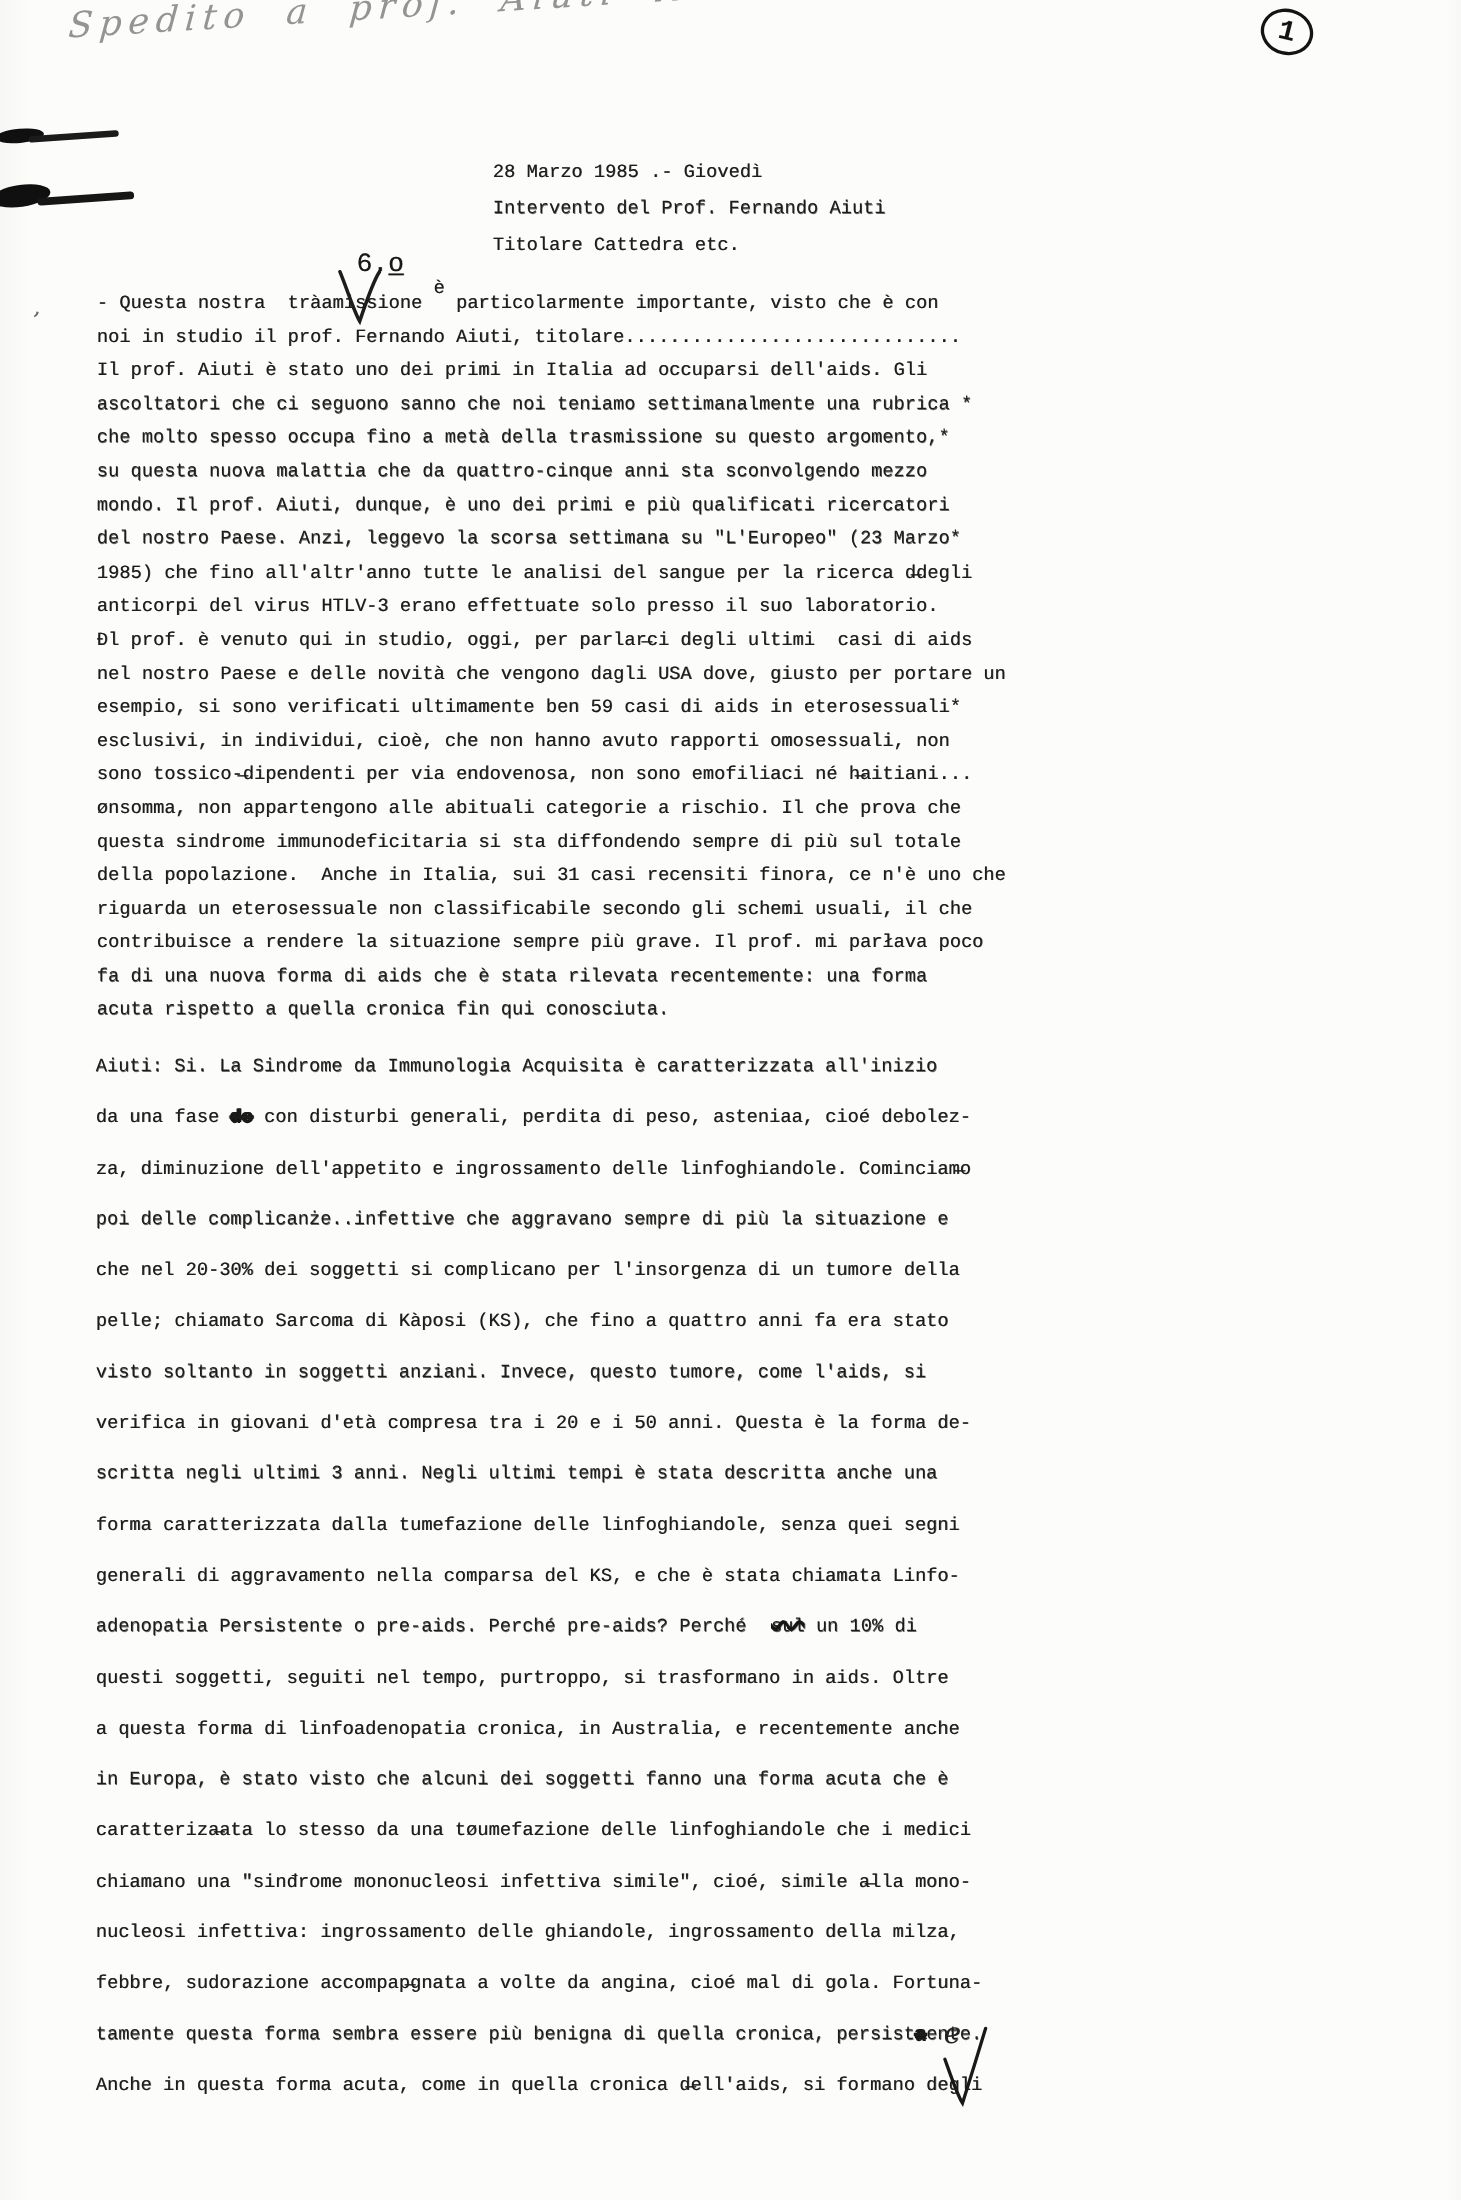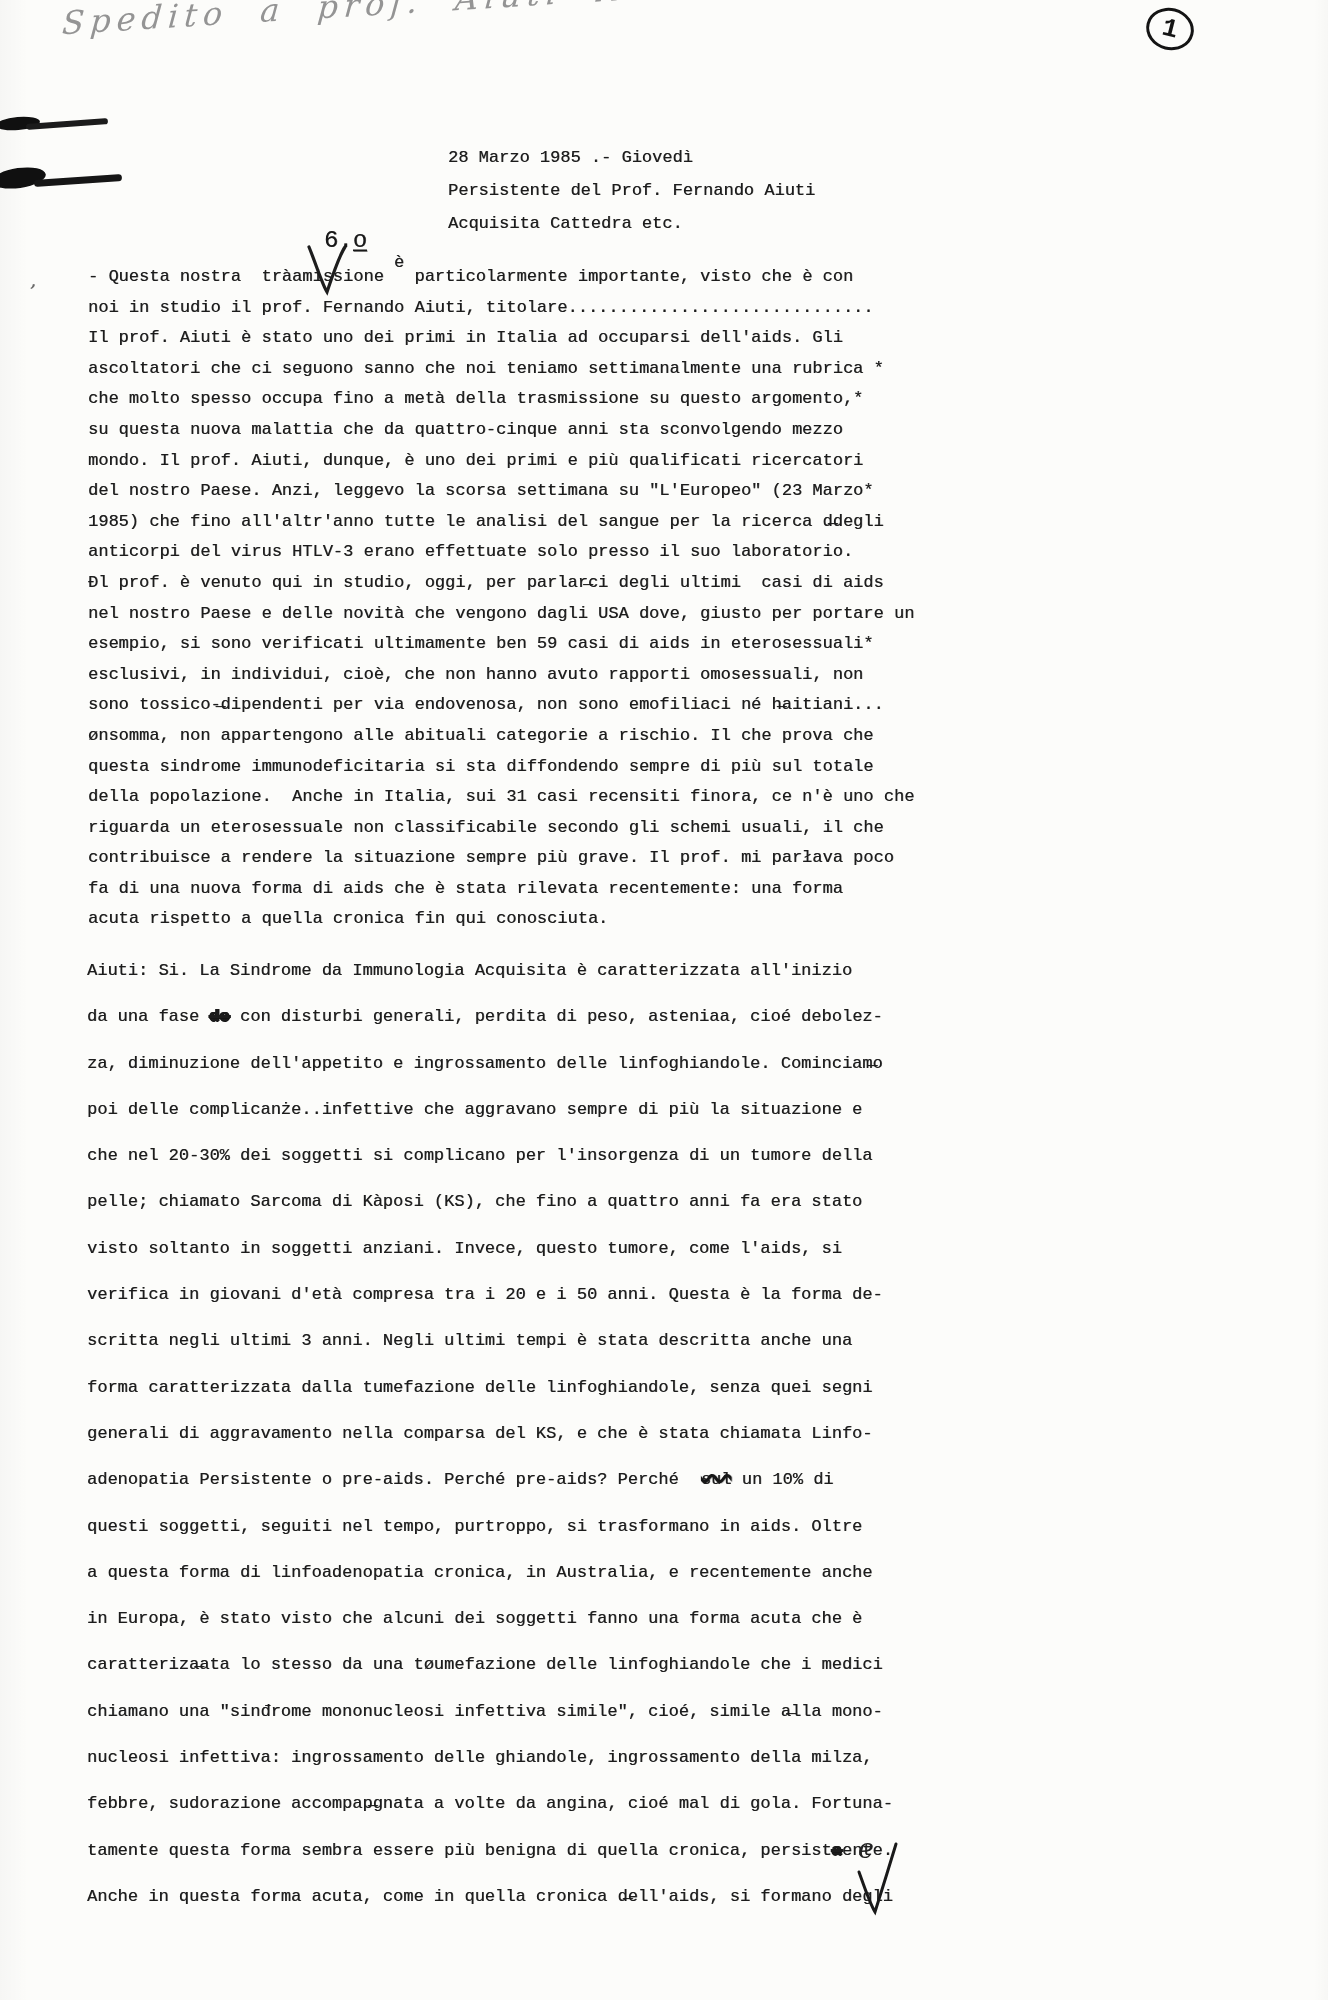--- a/index.html
+++ b/index.html
@@ -95,21 +95,21 @@
   <div class="page-number">
     <span>1</span>
   </div>
 
   <div class="smear smear1-blob"></div>
   <div class="smear smear1-tail"></div>
   <div class="smear smear2-blob"></div>
   <div class="smear smear2-tail"></div>
   <div class="stray-tick">’</div>
 
-  <div class="typed header-block"><div class="line">28 Marzo 1985 .- Giovedì</div><div class="line">Persistente del Prof. Fernando Aiuti</div><div class="line">Acquisita Cattedra etc.</div></div>
+  <div class="typed header-block"><div class="line">28 Marzo 1985 .- Giovedì</div><div class="line">Intervento del Prof. Fernando Aiuti</div><div class="line">Titolare Cattedra etc.</div></div>
 
   <div class="typed intro-block"><div class="line"><span>- Questa nostra  tràamissione </span><span class="raise">è</span><span> particolarmente importante, visto che è con</span></div><div class="line">noi in studio il prof. Fernando Aiuti, titolare..............................</div><div class="line">Il prof. Aiuti è stato uno dei primi in Italia ad occuparsi dell'aids. Gli</div><div class="line">ascoltatori che ci seguono sanno che noi teniamo settimanalmente una rubrica *</div><div class="line">che molto spesso occupa fino a metà della trasmissione su questo argomento,*</div><div class="line">su questa nuova malattia che da quattro-cinque anni sta sconvolgendo mezzo</div><div class="line">mondo. Il prof. Aiuti, dunque, è uno dei primi e più qualificati ricercatori</div><div class="line">del nostro Paese. Anzi, leggevo la scorsa settimana su "L'Europeo" (23 Marzo*</div><div class="line">1985) che fino all'altr'anno tutte le analisi del sangue per la ricerca d̶degli</div><div class="line">anticorpi del virus HTLV-3 erano effettuate solo presso il suo laboratorio.</div><div class="line">Ðl prof. è venuto qui in studio, oggi, per parlar̶ci degli ultimi  casi di aids</div><div class="line">nel nostro Paese e delle novità che vengono dagli USA dove, giusto per portare un</div><div class="line">esempio, si sono verificati ultimamente ben 59 casi di aids in eterosessuali*</div><div class="line">esclusivi, in individui, cioè, che non hanno avuto rapporti omosessuali, non</div><div class="line">sono tossico-̶dipendenti per via endovenosa, non sono emofiliaci né h̶aitiani...</div><div class="line">ønsomma, non appartengono alle abituali categorie a rischio. Il che prova che</div><div class="line">questa sindrome immunodeficitaria si sta diffondendo sempre di più sul totale</div><div class="line">della popolazione.  Anche in Italia, sui 31 casi recensiti finora, ce n'è uno che</div><div class="line">riguarda un eterosessuale non classificabile secondo gli schemi usuali, il che</div><div class="line">contribuisce a rendere la situazione sempre più grave. Il prof. mi parłava poco</div><div class="line">fa di una nuova forma di aids che è stata rilevata recentemente: una forma</div><div class="line">acuta rispetto a quella cronica fin qui conosciuta.</div></div>
 
   <div class="typed aiuti-block"><div class="line">Aiuti: Si. La Sindrome da Immunologia Acquisita è caratterizzata all'inizio</div><div class="line"><span>da una fase </span><span class="blot">de</span><span> con disturbi generali, perdita di peso, asteniaa, cioé debolez-</span></div><div class="line">za, diminuzione dell'appetito e ingrossamento delle linfoghiandole. Cominciam̶o</div><div class="line">poi delle complicanże..infettive che aggravano sempre di più la situazione e</div><div class="line">che nel 20-30% dei soggetti si complicano per l'insorgenza di un tumore della</div><div class="line">pelle; chiamato Sarcoma di Kàposi (KS), che fino a quattro anni fa era stato</div><div class="line">visto soltanto in soggetti anziani. Invece, questo tumore, come l'aids, si</div><div class="line">verifica in giovani d'età compresa tra i 20 e i 50 anni. Questa è la forma de-</div><div class="line">scritta negli ultimi 3 anni. Negli ultimi tempi è stata descritta anche una</div><div class="line">forma caratterizzata dalla tumefazione delle linfoghiandole, senza quei segni</div><div class="line">generali di aggravamento nella comparsa del KS, e che è stata chiamata Linfo-</div><div class="line"><span>adenopatia Persistente o pre-aids. Perché pre-aids? Perché </span><span class="wavy">sul</span><span> un 10% di</span></div><div class="line">questi soggetti, seguiti nel tempo, purtroppo, si trasformano in aids. Oltre</div><div class="line">a questa forma di linfoadenopatia cronica, in Australia, e recentemente anche</div><div class="line">in Europa, è stato visto che alcuni dei soggetti fanno una forma acuta che è</div><div class="line">caratteriza̶ata lo stesso da una tøumefazione delle linfoghiandole che i medici</div><div class="line">chiamano una "sinđrome mononucleosi infettiva simile", cioé, simile a̶lla mono-</div><div class="line">nucleosi infettiva: ingrossamento delle ghiandole, ingrossamento della milza,</div><div class="line">febbre, sudorazione accompap̶gnata a volte da angina, cioé mal di gola. Fortuna-</div><div class="line"><span>tamente questa forma sembra essere più benigna di quella cronica, persist</span><span class="blot">a</span><span>ente.</span></div><div class="line">Anche in questa forma acuta, come in quella cronica d̶ell'aids, si formano degli</div></div>
 
   <svg class="caret-svg" style="left:306px;top:242px;" width="42" height="58" viewBox="0 0 42 58">
     <path d="M3,5 C10,22 16,42 21,50 C25,38 33,14 39,5" fill="none" stroke="#1d1d1d" stroke-width="3.2" stroke-linecap="round"></path>
   </svg>
   <div class="insert-top">6.o̲</div>
 

